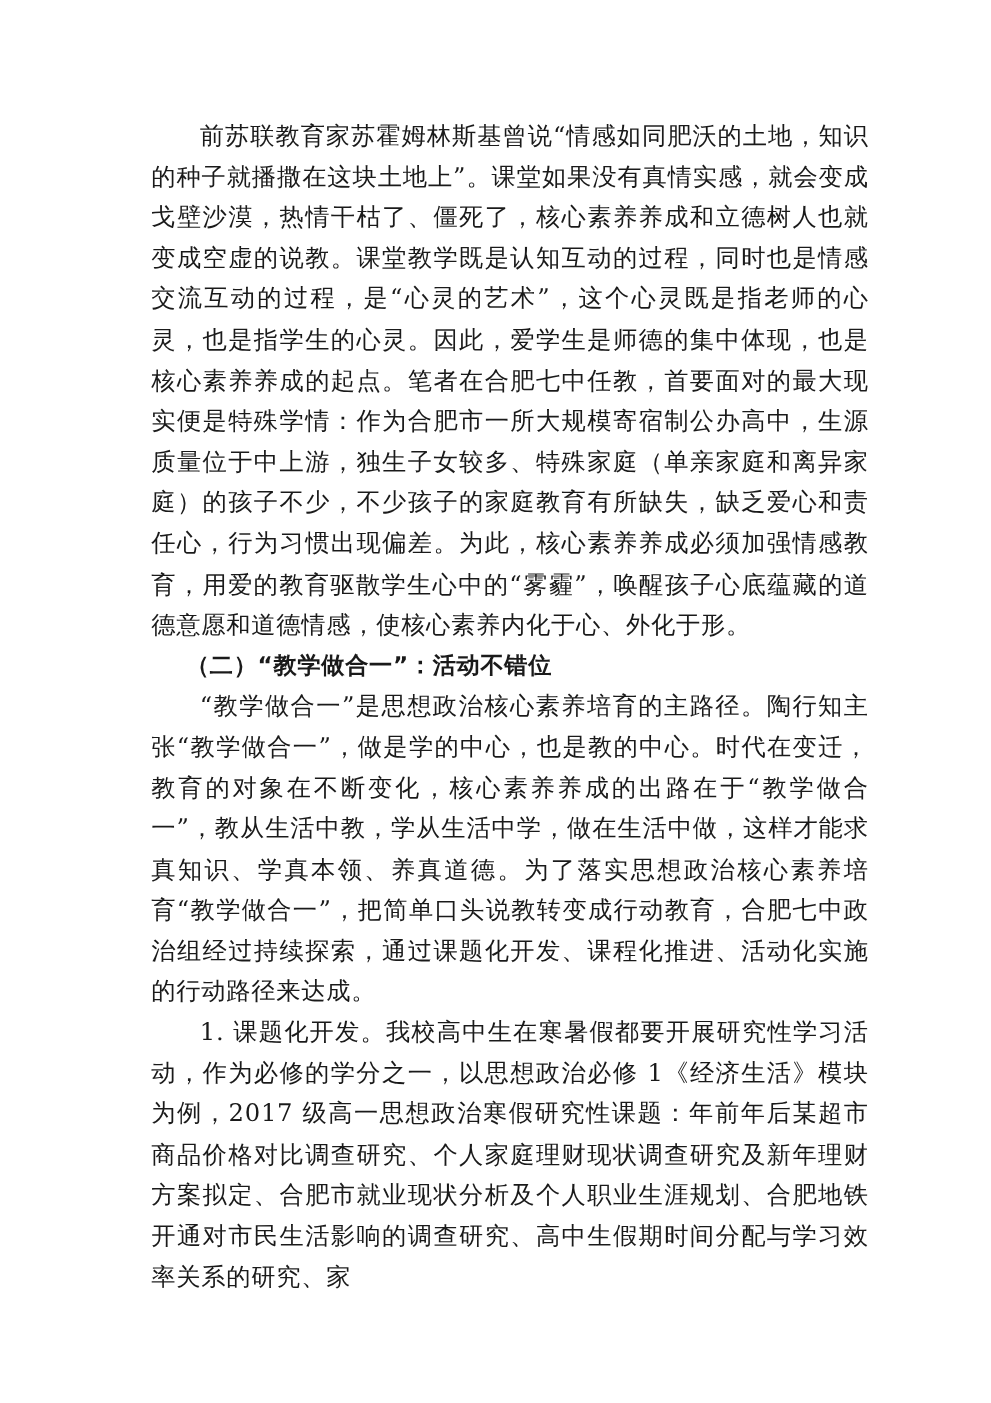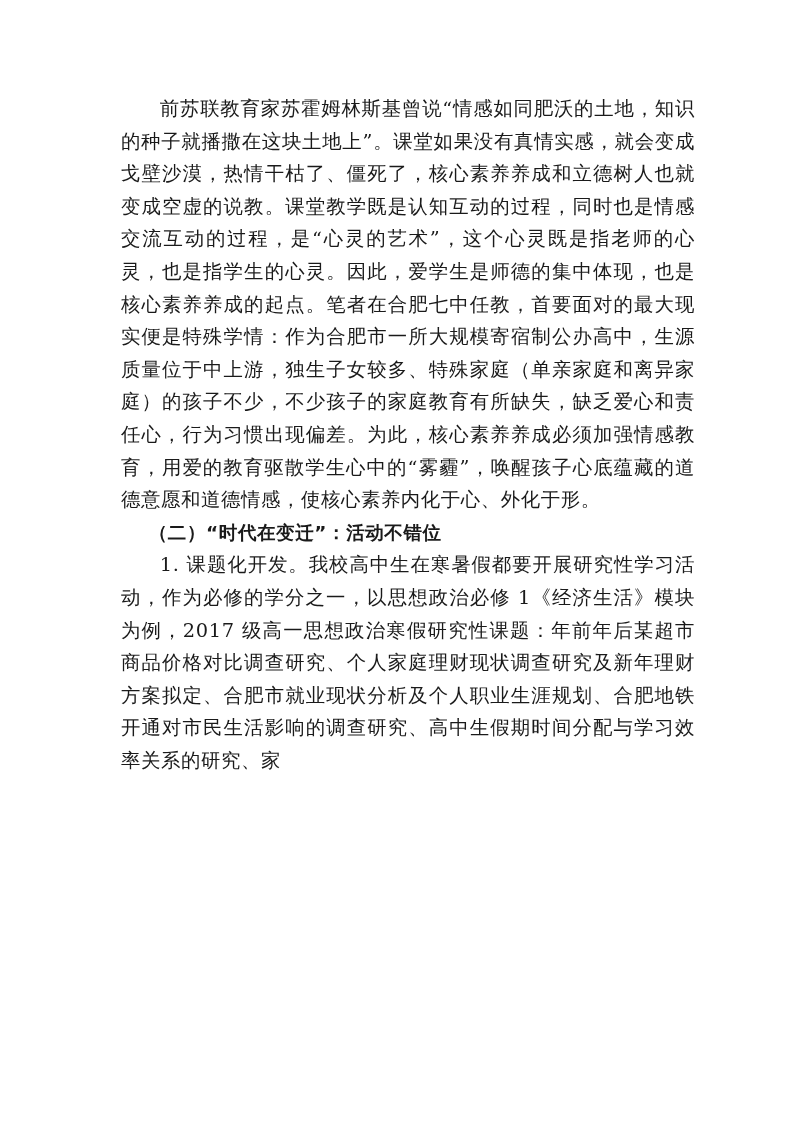--- a/index.html
+++ b/index.html
@@ -38,15 +38,16 @@
       margin: 0;
       text-indent: 1.5em;
       letter-spacing: 0.6px;
     }
   </style>
 </head>
 <body>
 
 <div class="page">
   <p class="para">前苏联教育家苏霍姆林斯基曾说“情感如同肥沃的土地，知识的种子就播撒在这块土地上”。课堂如果没有真情实感，就会变成戈壁沙漠，热情干枯了、僵死了，核心素养养成和立德树人也就变成空虚的说教。课堂教学既是认知互动的过程，同时也是情感交流互动的过程，是“心灵的艺术”，这个心灵既是指老师的心灵，也是指学生的心灵。因此，爱学生是师德的集中体现，也是核心素养养成的起点。笔者在合肥七中任教，首要面对的最大现实便是特殊学情：作为合肥市一所大规模寄宿制公办高中，生源质量位于中上游，独生子女较多、特殊家庭（单亲家庭和离异家庭）的孩子不少，不少孩子的家庭教育有所缺失，缺乏爱心和责任心，行为习惯出现偏差。为此，核心素养养成必须加强情感教育，用爱的教育驱散学生心中的“雾霾”，唤醒孩子心底蕴藏的道德意愿和道德情感，使核心素养内化于心、外化于形。</p>
-  <p class="heading">（二）“时代在变迁”：活动不错位</p>
+  <p class="heading">（二）“教学做合一”：活动不错位</p>
+  <p class="para">“教学做合一”是思想政治核心素养培育的主路径。陶行知主张“教学做合一”，做是学的中心，也是教的中心。时代在变迁，教育的对象在不断变化，核心素养养成的出路在于“教学做合一”，教从生活中教，学从生活中学，做在生活中做，这样才能求真知识、学真本领、养真道德。为了落实思想政治核心素养培育“教学做合一”，把简单口头说教转变成行动教育，合肥七中政治组经过持续探索，通过课题化开发、课程化推进、活动化实施的行动路径来达成。</p>
   <p class="para">1. 课题化开发。我校高中生在寒暑假都要开展研究性学习活动，作为必修的学分之一，以思想政治必修 1《经济生活》模块为例，2017 级高一思想政治寒假研究性课题：年前年后某超市商品价格对比调查研究、个人家庭理财现状调查研究及新年理财方案拟定、合肥市就业现状分析及个人职业生涯规划、合肥地铁开通对市民生活影响的调查研究、高中生假期时间分配与学习效率关系的研究、家</p>
 </div>
 
 </body></html>

